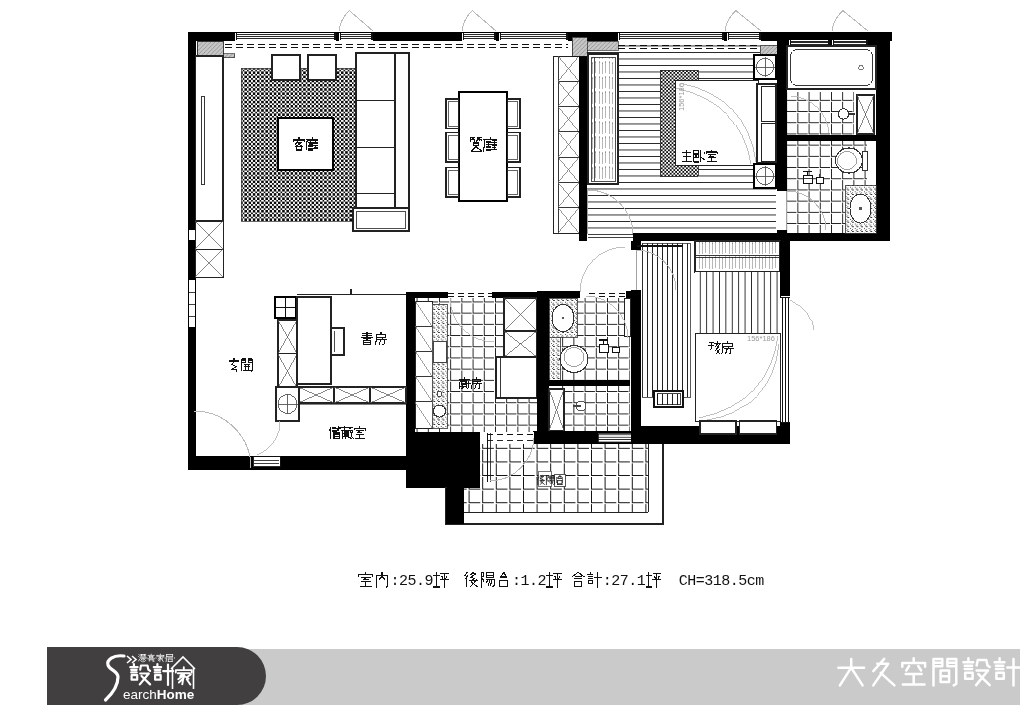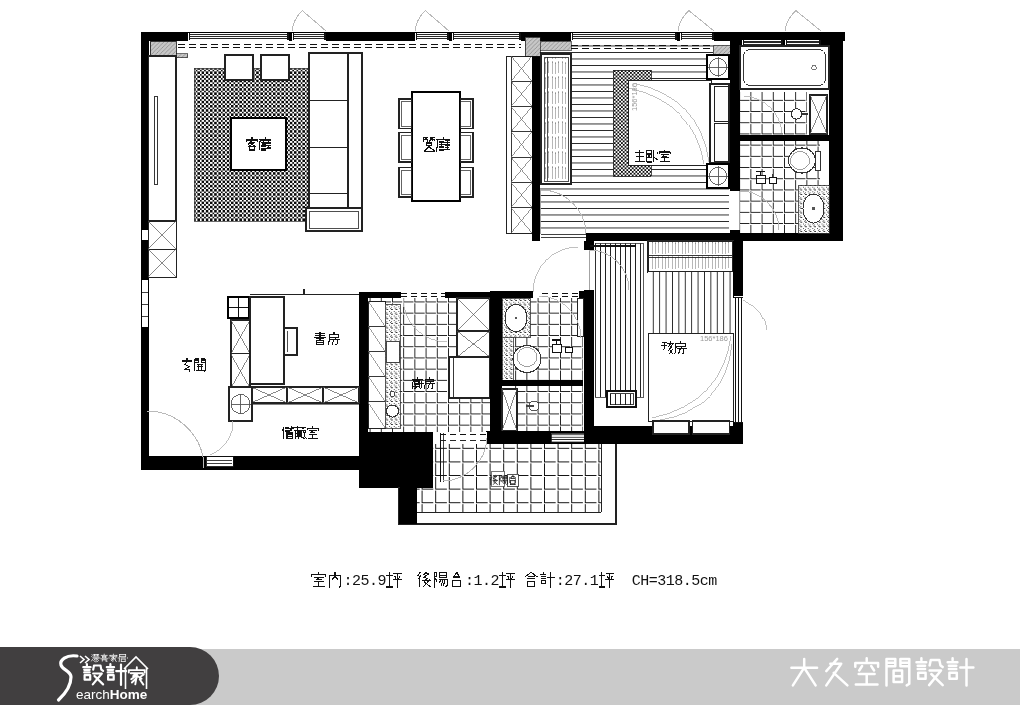--- a/index.html
+++ b/index.html
@@ -1,16 +1,16 @@
 <!DOCTYPE html>
 <html><head><meta charset="utf-8">
 <style>
 html,body{margin:0;padding:0;width:1020px;height:705px;background:#fff;overflow:hidden;
 font-family:"Liberation Sans",sans-serif;-webkit-font-smoothing:antialiased;}
-#page{position:relative;width:868px;height:705px;}
+#page{position:relative;width:868px;height:705px;margin-left:47px;}
 </style></head><body>
 <div id="page">
 <svg width="1020" height="705" viewBox="0 0 1020 705" xmlns="http://www.w3.org/2000/svg" shape-rendering="crispEdges" style="position:absolute;left:0;top:0">
 <defs>
 <pattern id="rug" width="4.2" height="4.2" patternUnits="userSpaceOnUse">
  <rect width="4.2" height="4.2" fill="#fff"></rect>
  <rect x="0" y="0" width="2.5" height="2.5" fill="#0a0a0a"></rect>
  <rect x="2.4" y="2.4" width="2.4" height="2.4" fill="#0a0a0a"></rect>
 </pattern>
 <pattern id="dotsC" width="3.6" height="3.6" patternUnits="userSpaceOnUse">

